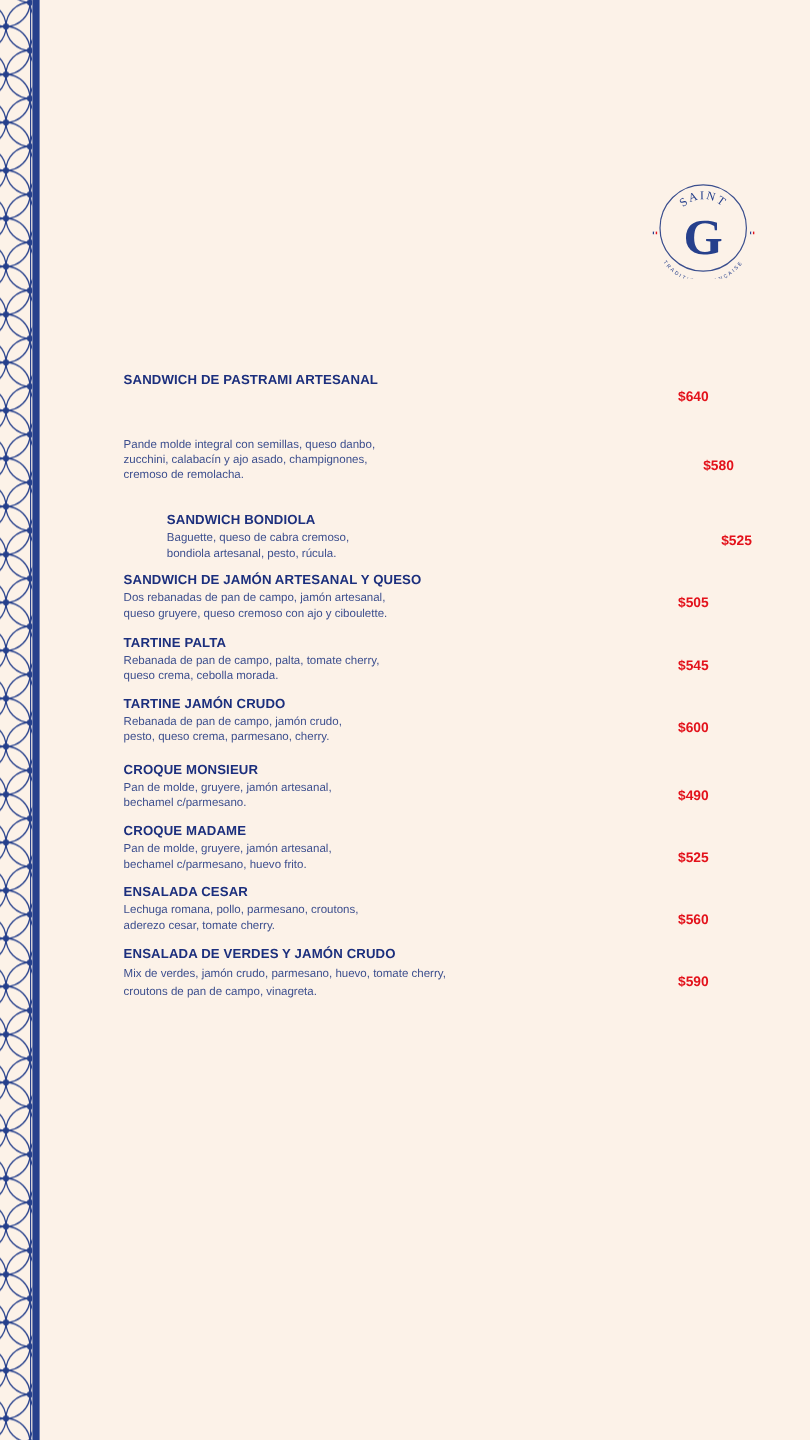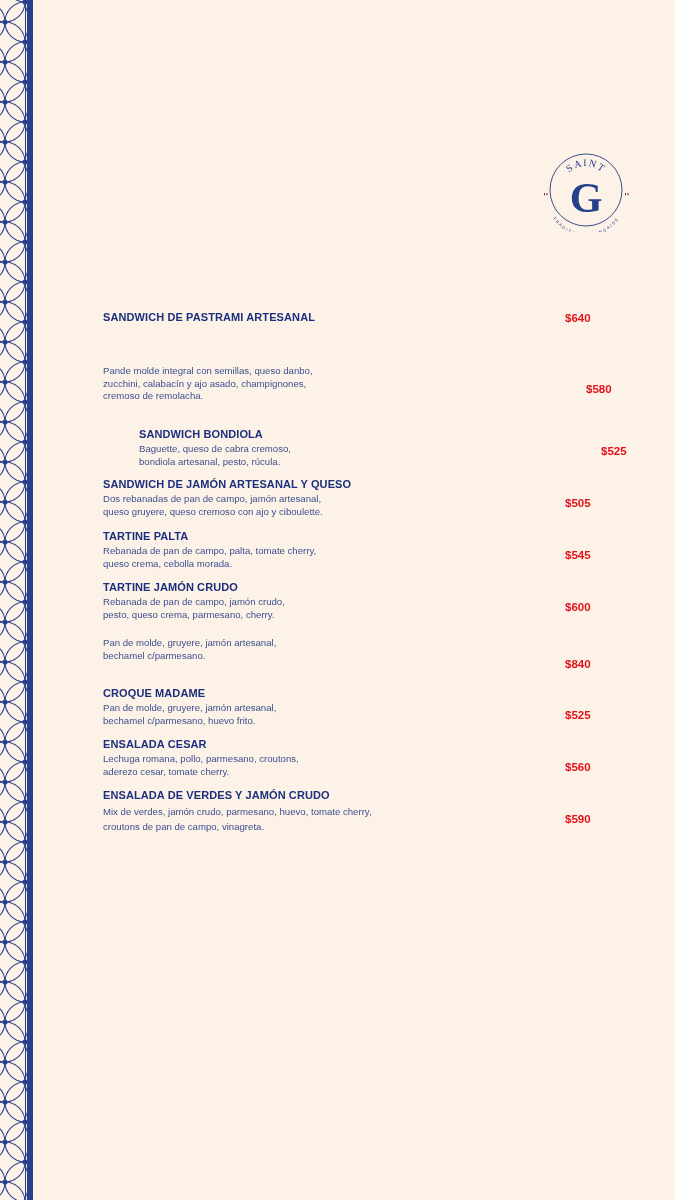--- a/index.html
+++ b/index.html
@@ -133,21 +133,21 @@
       <rect x="86.2" y="43" width="1.2" height="2.2" fill="#ffffff"></rect>
       <rect x="87.4" y="43" width="1.2" height="2.2" fill="#e3121b"></rect>
     </g>
   </svg>
 </div>
 
 <div class="menu">
 
   <div class="item" style="top:0px;">
     <div class="item-name">SANDWICH DE PASTRAMI ARTESANAL</div>
-    <div class="item-price" style="top:2px;">$640</div>
+    <div class="item-price" style="top:15px;">$640</div>
   </div>
 
   <div class="item" style="top:53px;">
     <div class="item-desc">Pande molde integral con semillas, queso danbo,
 zucchini, calabacín y ajo asado, champignones,
 cremoso de remolacha.</div>
     <div class="item-price" style="top:20px;padding-left:21px;">$580</div>
   </div>
 
   <div class="item" style="top:117px;margin-left:36px;">
@@ -172,23 +172,24 @@
   </div>
 
   <div class="item" style="top:270px;">
     <div class="item-name">TARTINE JAMÓN CRUDO</div>
     <div class="item-desc">Rebanada de pan de campo, jamón crudo,
 pesto, queso crema, parmesano, cherry.</div>
     <div class="item-price" style="top:21px;">$600</div>
   </div>
 
   <div class="item" style="top:325px;">
+    <div class="item-name">CROQUE MONSIEUR</div>
     <div class="item-desc">Pan de molde, gruyere, jamón artesanal,
 bechamel c/parmesano.</div>
-    <div class="item-price" style="top:23px;">$840</div>
+    <div class="item-price" style="top:23px;">$490</div>
   </div>
 
   <div class="item" style="top:376px;">
     <div class="item-name">CROQUE MADAME</div>
     <div class="item-desc">Pan de molde, gruyere, jamón artesanal,
 bechamel c/parmesano, huevo frito.</div>
     <div class="item-price" style="top:23px;">$525</div>
   </div>
 
   <div class="item" style="top:427px;">

